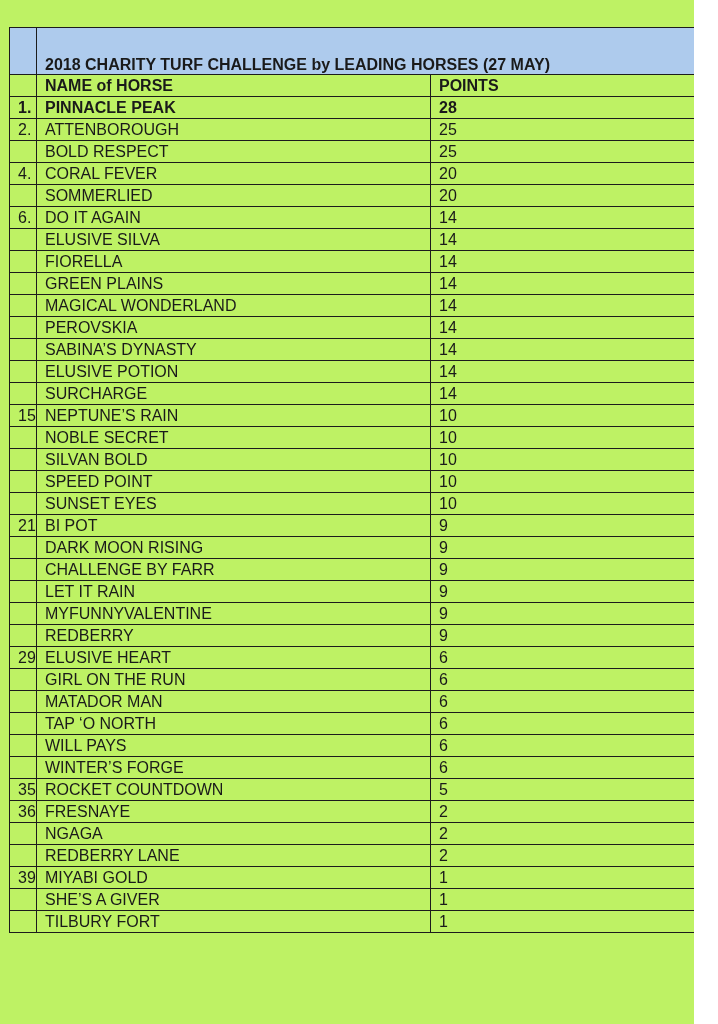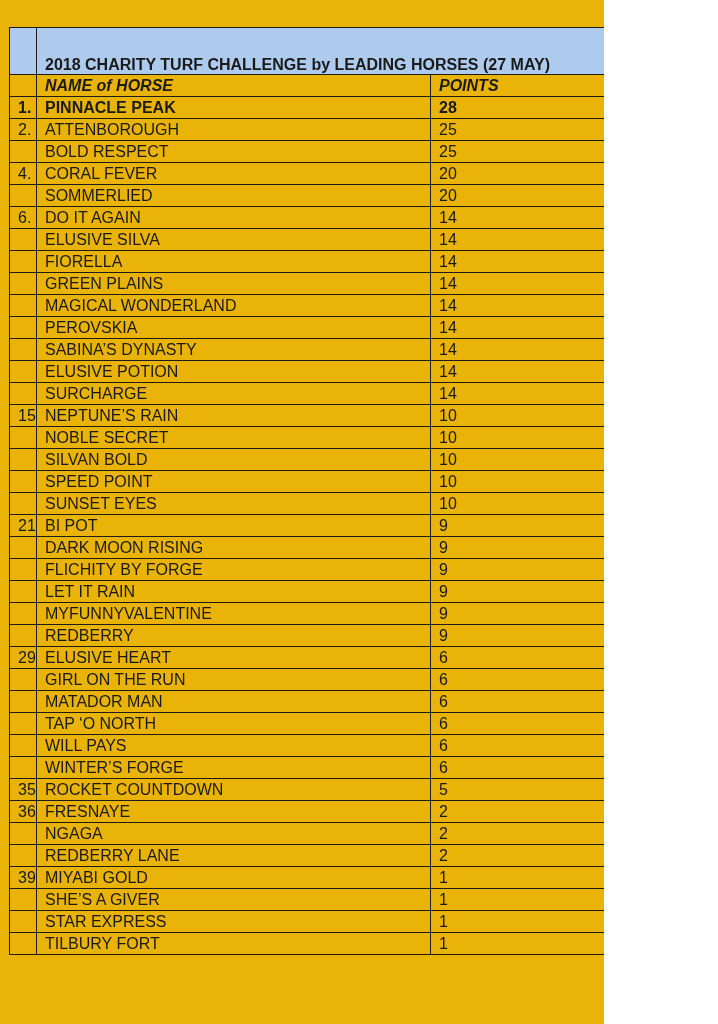--- a/index.html
+++ b/index.html
@@ -1,20 +1,20 @@
 <!DOCTYPE html>
 <html style="--header-bg: #aecbed; --title-color: #151b28;"><head>
 <meta charset="utf-8">
 <style>
   * { margin:0; padding:0; box-sizing:border-box; }
   html,body { background:#ffffff; }
   .page {
     position:relative;
-    width:604px; height:1024px;
-    background:#eab308;
+    width:694px; height:1024px;
+    background:#bef264;
     font-family:"Liberation Sans", sans-serif;
     overflow:hidden;
   }
   table.leaderboard {
     position:absolute; left:9px; top:27px;
     width:701px;
     border-collapse:collapse;
     table-layout:fixed;
   }
   table.leaderboard td {
@@ -34,21 +34,21 @@
     background:var(--header-bg, #aecbed);
     height:47px;
     vertical-align:bottom;
   }
   td.title-cell {
     font-weight:bold;
     font-size:18px;
     color:var(--title-color, #151b28);
     padding-bottom:5px;
   }
-  tr.colhead-row td { font-weight:bold;font-style:italic; }
+  tr.colhead-row td { font-weight:bold; }
   tr.bold td { font-weight:bold; }
   td.rank-cell { padding-left:3px; }
 </style>
 </head>
 <body>
 
 <div class="page">
   <table class="leaderboard">
     <colgroup>
       <col class="c-rank">
@@ -166,21 +166,21 @@
           <td>BI POT</td>
           <td>9</td>
         </tr>
         <tr>
           <td class="rank-cell"></td>
           <td>DARK MOON RISING</td>
           <td>9</td>
         </tr>
         <tr>
           <td class="rank-cell"></td>
-          <td>FLICHITY BY FORGE</td>
+          <td>CHALLENGE BY FARR</td>
           <td>9</td>
         </tr>
         <tr>
           <td class="rank-cell"></td>
           <td>LET IT RAIN</td>
           <td>9</td>
         </tr>
         <tr>
           <td class="rank-cell"></td>
           <td>MYFUNNYVALENTINE</td>
@@ -242,25 +242,20 @@
           <td>2</td>
         </tr>
         <tr>
           <td class="rank-cell">39.</td>
           <td>MIYABI GOLD</td>
           <td>1</td>
         </tr>
         <tr>
           <td class="rank-cell"></td>
           <td>SHE’S A GIVER</td>
-          <td>1</td>
-        </tr>
-        <tr>
-          <td class="rank-cell"></td>
-          <td>STAR EXPRESS</td>
           <td>1</td>
         </tr>
         <tr>
           <td class="rank-cell"></td>
           <td>TILBURY FORT</td>
           <td>1</td>
         </tr>
       </tbody>
   </table>
 </div>

